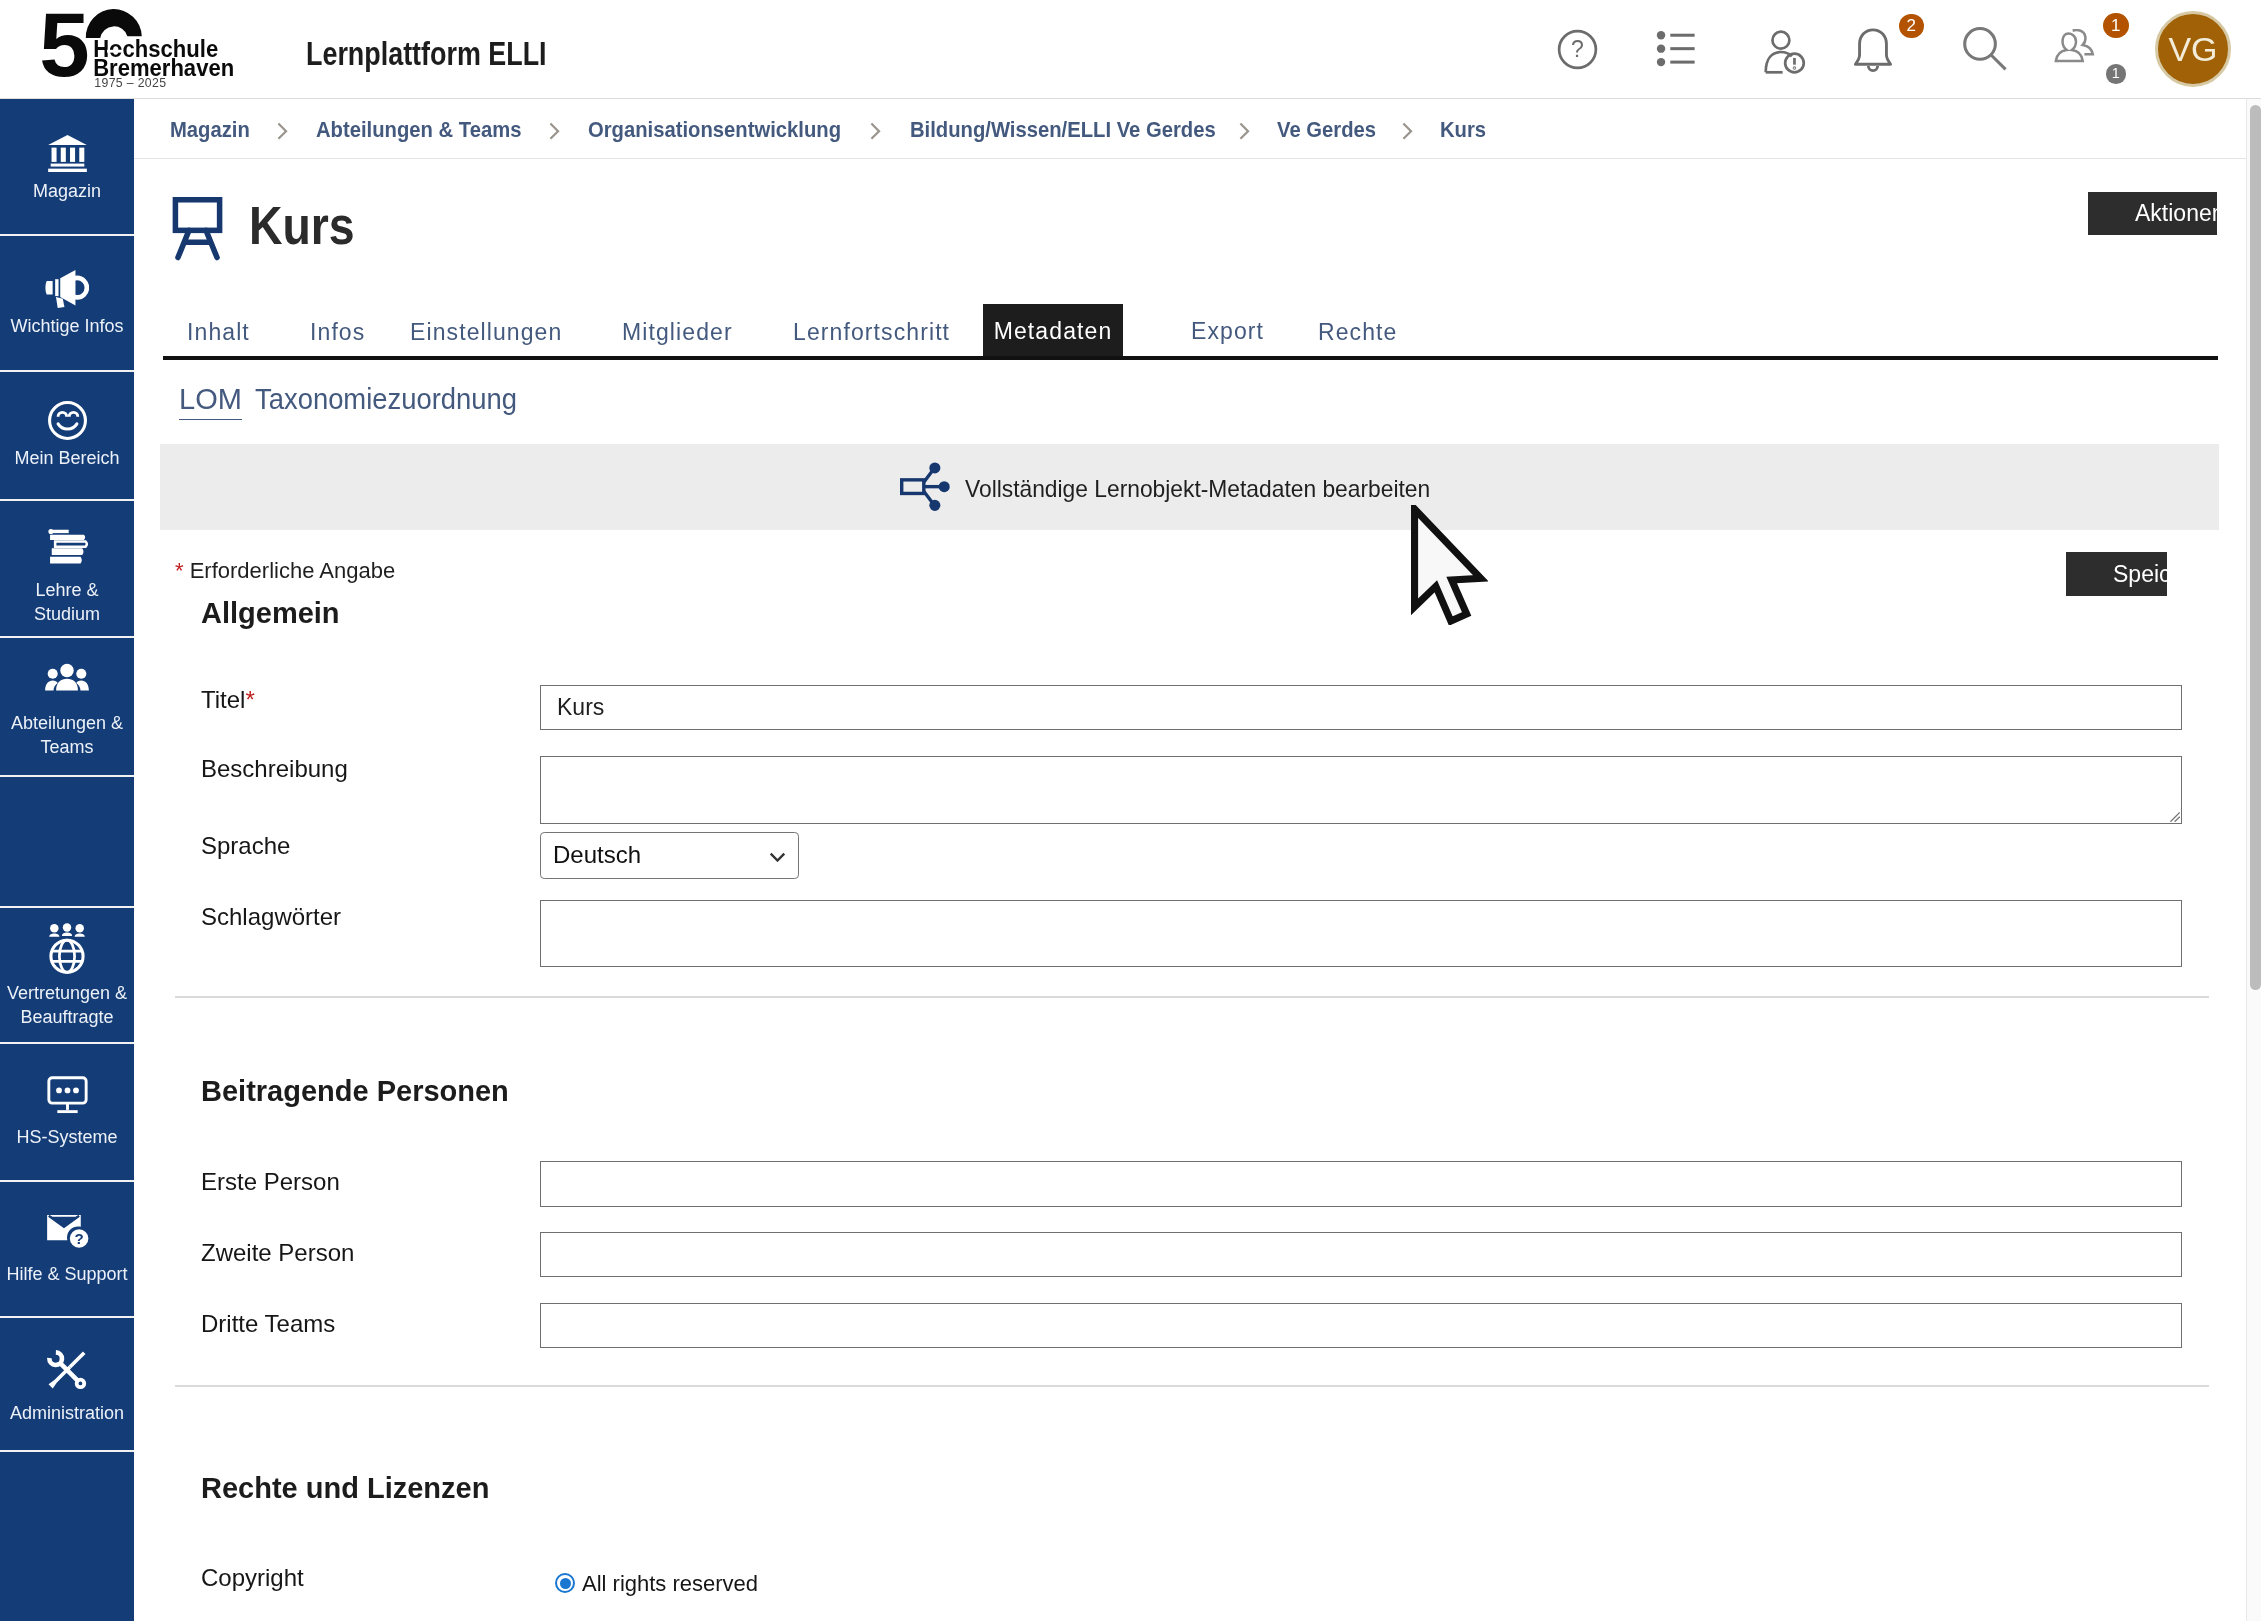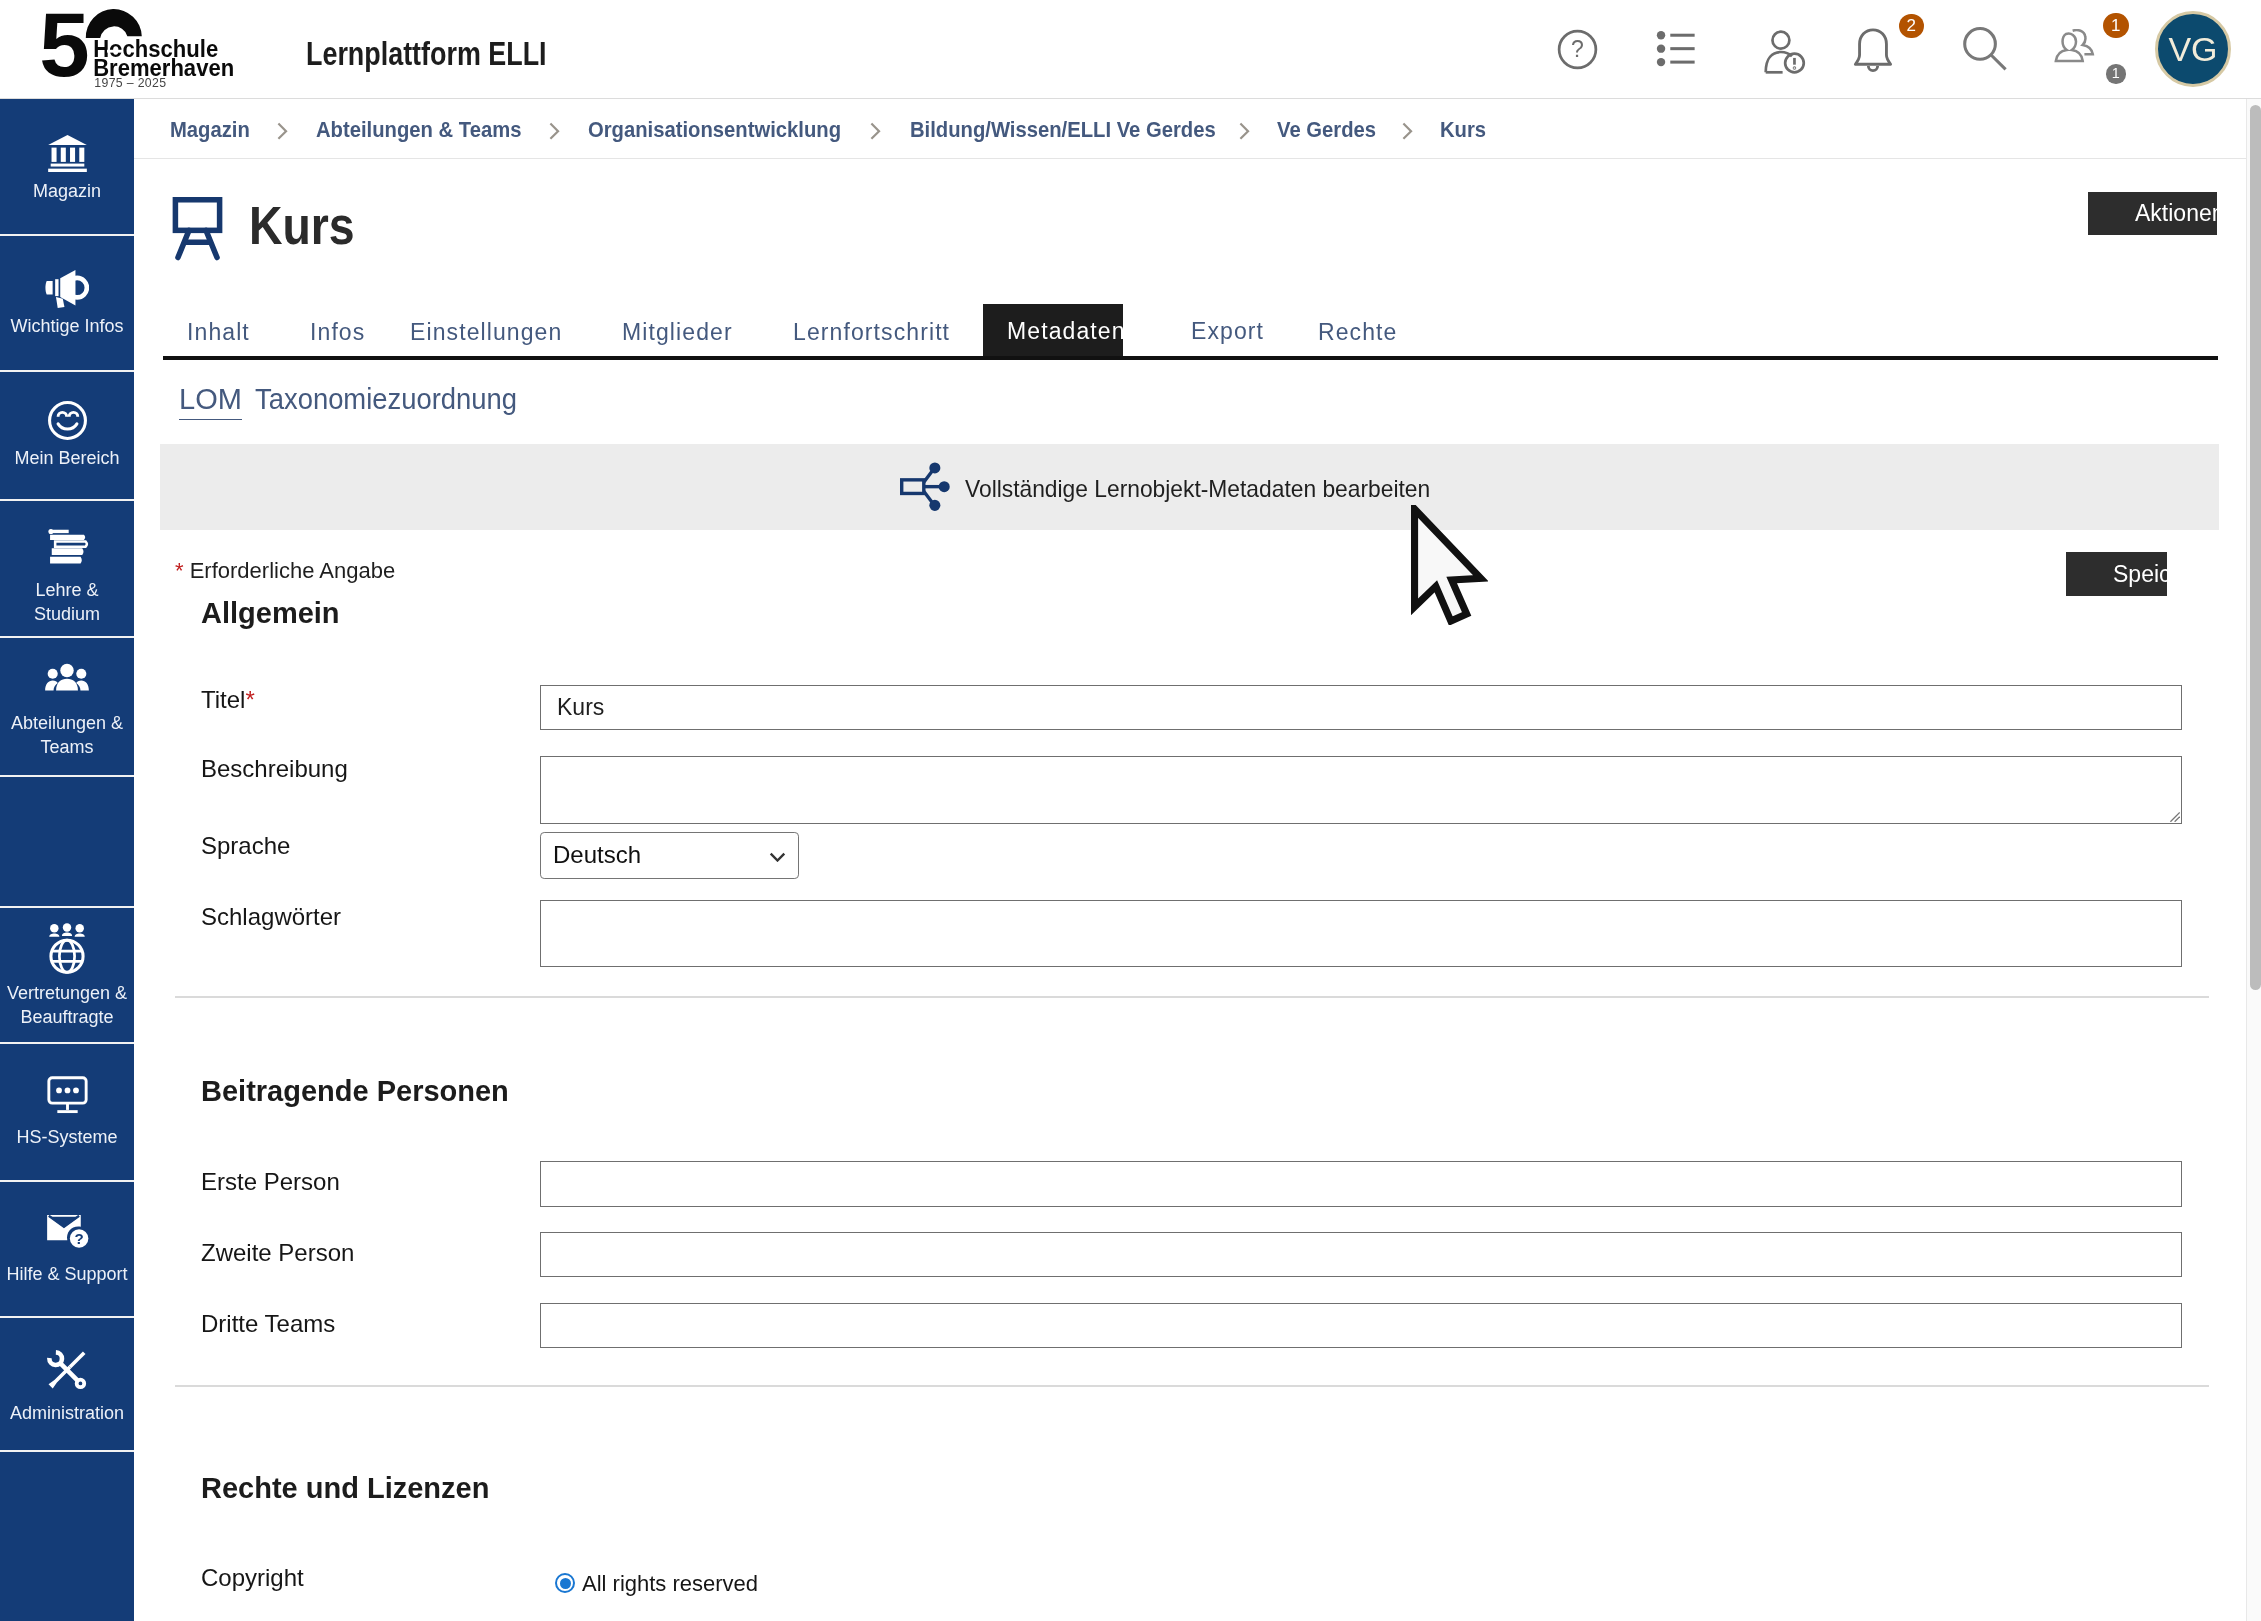--- a/index.html
+++ b/index.html
@@ -75,21 +75,21 @@
     <line x1="34" y1="34" x2="51" y2="51"></line>
   </svg>
 
   <svg class="abs" style="left:2054px;top:29px" width="44" height="42" viewBox="0 0 52 50" fill="none" stroke="#8a8a8a" stroke-width="3">
     <path d="M22,2 C28,0 36,2 37,9 C38,14 36,17 34,19 C40,20 45,24 46,30 L36,30"></path>
     <path d="M14,6 C20,4 26,8 26,15 C26,20 24,23 21,25 C29,26 33,31 34,38 L2,38 C3,31 7,26 15,25 C12,23 10,20 10,15 C10,11 11,8 14,6 Z"></path>
   </svg>
   <div class="abs" style="left:2103px;top:12.7px;width:25.5px;height:25.5px;border-radius:50%;background:#b35300;color:#fff;font-size:17px;text-align:center;line-height:25.5px;">1</div>
   <div class="abs" style="left:2106px;top:64px;width:19.5px;height:19.5px;border-radius:50%;background:#757575;color:#fff;font-size:14.4px;text-align:center;line-height:19.5px;">1</div>
 
-  <div class="abs" style="left:2155px;top:11px;width:76px;height:76px;border-radius:50%;background:#0c4a6e;border:3.4px solid #d6c9a4;color:#f2ecd9;font-size:34px;text-align:center;line-height:70px;">VG</div>
+  <div class="abs" style="left:2155px;top:11px;width:76px;height:76px;border-radius:50%;background:#a16207;border:3.4px solid #d6c9a4;color:#f2ecd9;font-size:34px;text-align:center;line-height:70px;">VG</div>
 </div>
 
 <div id="sidebar">
 
   <div class="sbitem" style="top:0;height:135px">
     <svg class="abs" style="left:47px;top:36px" width="41" height="37" viewBox="0 0 48 44" fill="#fff">
       <path d="M24,0 L47,12 L1,12 Z"></path>
       <rect x="5" y="15" width="6" height="17"></rect>
         <rect x="16" y="15" width="6" height="17"></rect>
         <rect x="27" y="15" width="6" height="17"></rect>
@@ -246,21 +246,21 @@
   </svg>
   <div class="abs" style="left:115px;top:98px;font-size:53px;line-height:53px;font-weight:bold;color:#2b2b2b;transform:scaleX(.875);transform-origin:0 0;">Kurs</div>
   <div class="btn" style="left:1954px;top:91px;width:129px;height:43px;line-height:43px;text-align:center;">Aktionen <span style="display:inline-block;vertical-align:1.7px;margin-left:5.1px;width:0;height:0;border-left:7.6px solid transparent;border-right:7.6px solid transparent;border-top:9.3px solid #fff;"></span></div>
 
   <div class="abs" style="left:0;top:203px;width:2085px;height:54px;font-size:23px;color:#44597e;letter-spacing:1.1px;">
     <span class="abs" style="left:53px;top:15.3px;">Inhalt</span>
     <span class="abs" style="left:176px;top:15.3px;">Infos</span>
     <span class="abs" style="left:276px;top:15.3px;">Einstellungen</span>
     <span class="abs" style="left:488px;top:15.3px;">Mitglieder</span>
     <span class="abs" style="left:659px;top:15.3px;">Lernfortschritt</span>
-    <div class="abs" style="left:849px;top:0;width:140px;height:54px;background:#1d1d1d;color:#fff;line-height:54px;padding-left:24px;">Metadaten</div>
+    <div class="abs" style="left:849px;top:0;width:140px;height:54px;background:#1d1d1d;color:#fff;text-align:center;line-height:54px;">Metadaten</div>
     <span class="abs" style="left:1057px;top:14px;">Export</span>
     <span class="abs" style="left:1184px;top:15.3px;">Rechte</span>
   </div>
   <div class="abs" style="left:29px;top:255px;width:2055px;height:4.2px;background:#111;"></div>
 
   <div class="abs" style="left:0;top:282px;width:679px;height:34px;font-size:29px;color:#44597e;">
     <span class="abs" style="left:45px;border-bottom:1.7px solid #44597e;padding-bottom:2.5px;">LOM</span>
     <span class="abs" style="left:121px;transform:scaleX(.945);transform-origin:0 0;">Taxonomiezuordnung</span>
   </div>
 

